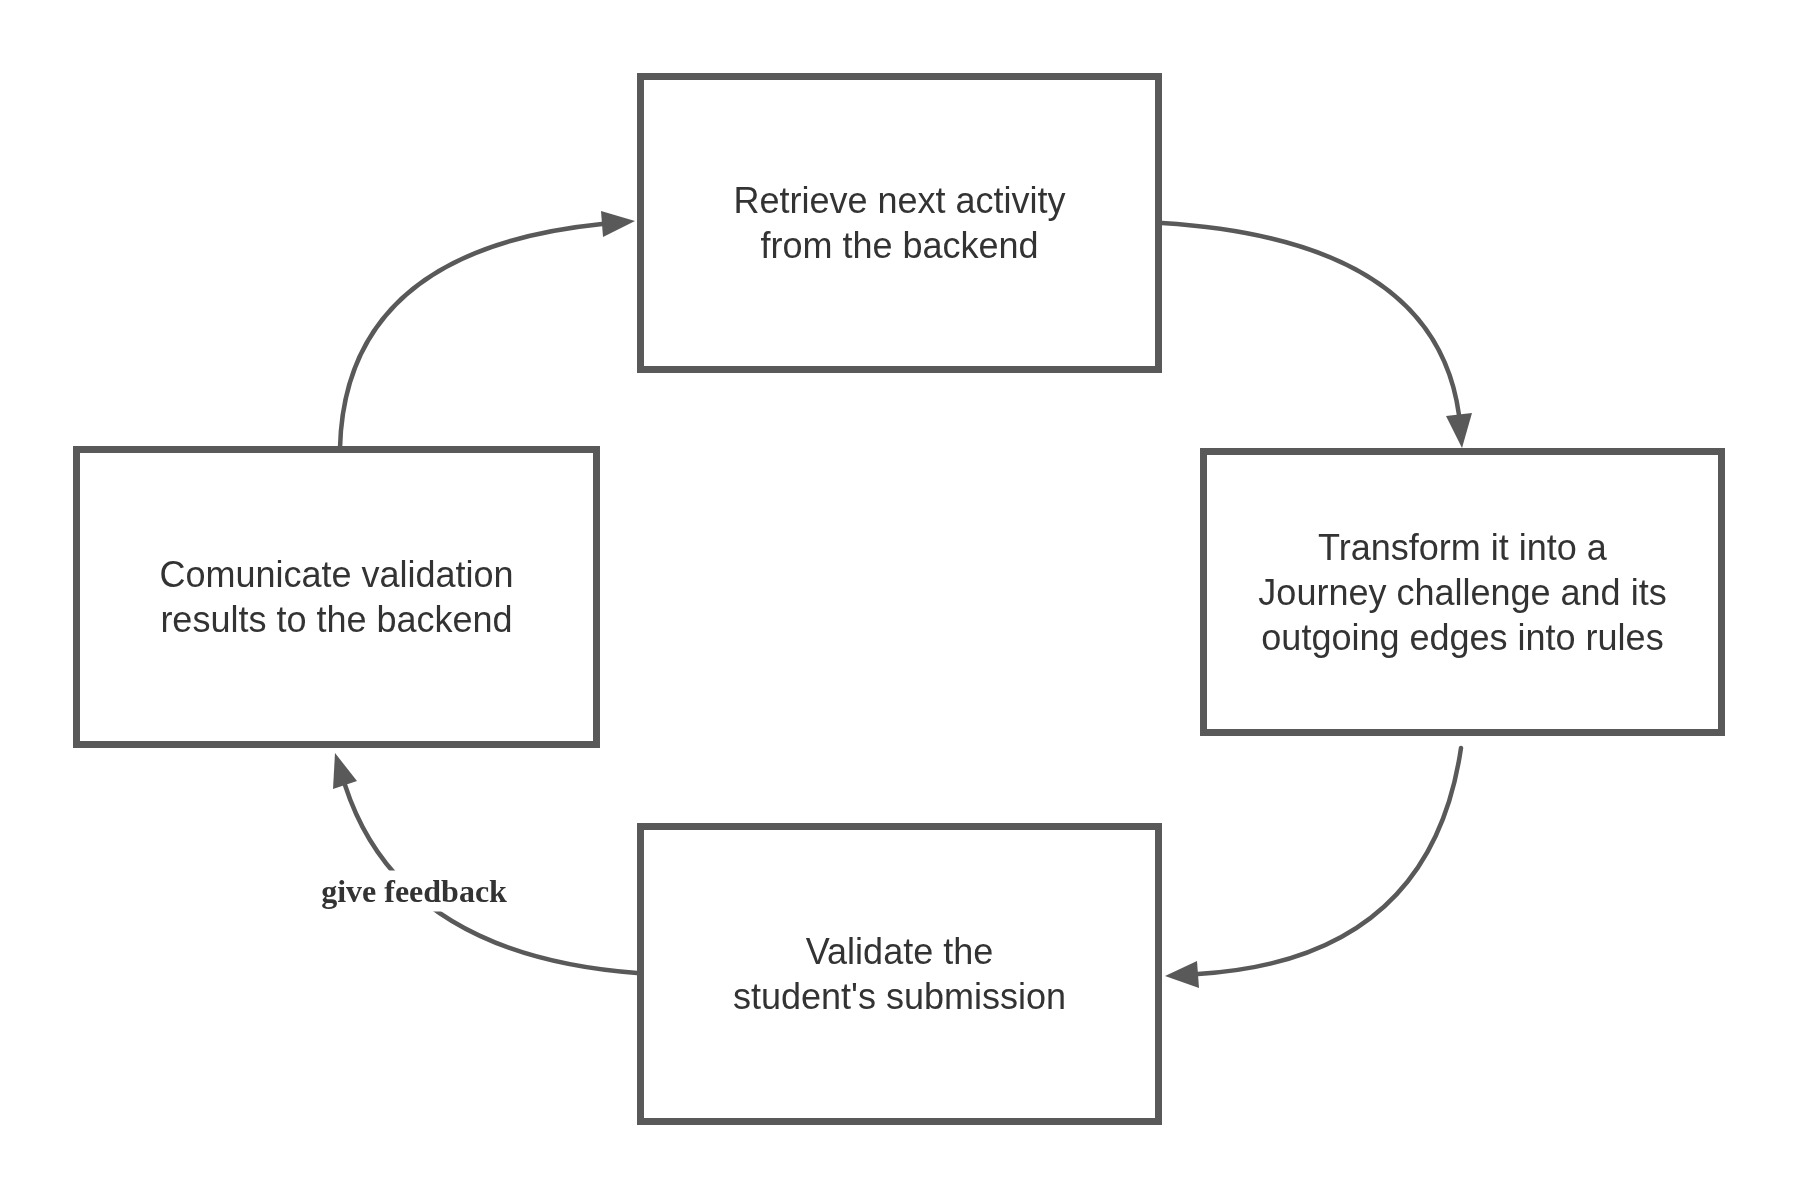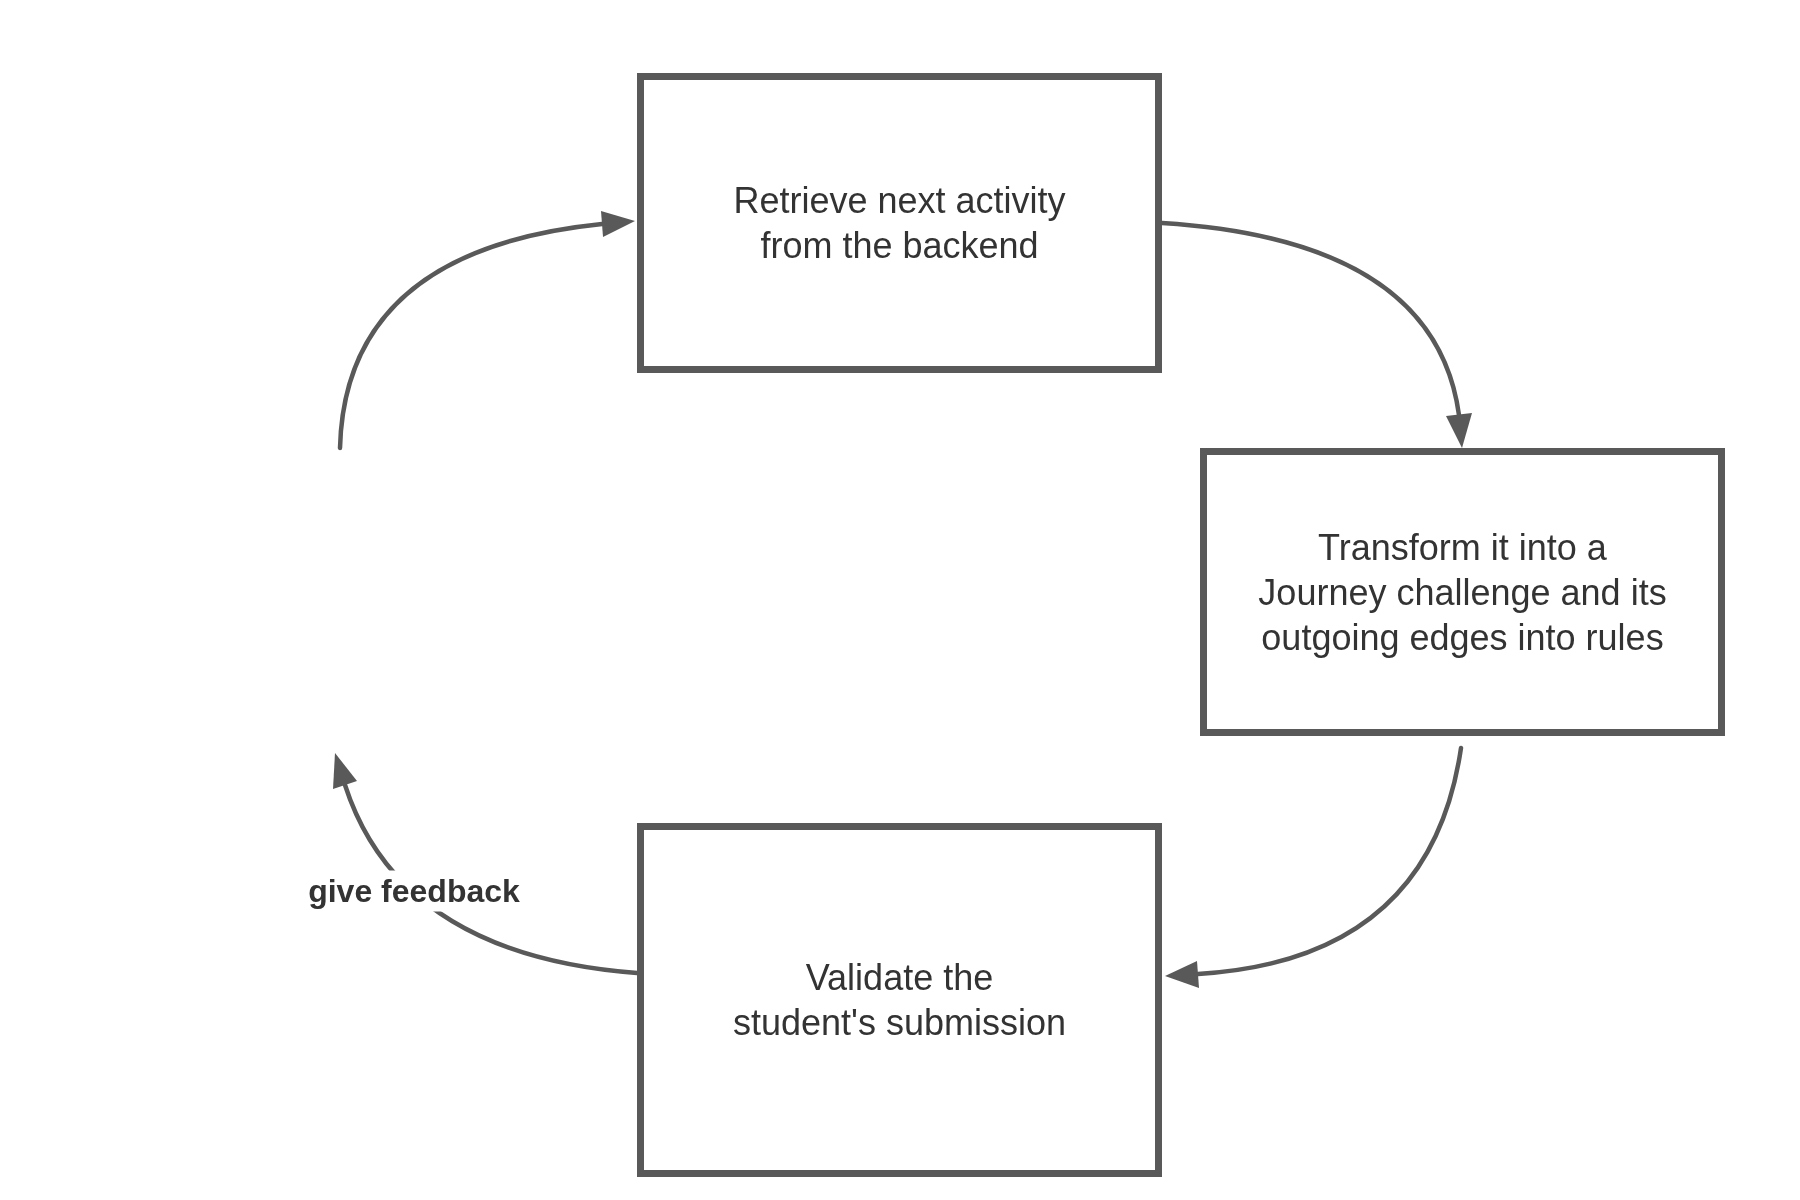--- a/index.html
+++ b/index.html
@@ -21,31 +21,32 @@
     align-items: center;
     justify-content: center;
     text-align: center;
     color: #333333;
     font-size: 36px;
     line-height: 45px;
     white-space: pre-line;
   }
   #node-retrieve    { left: 637px;  top: 73px;  width: 525px; height: 300px; }
   #node-transform   { left: 1200px; top: 448px; width: 525px; height: 288px; }
-  #node-validate    { left: 637px;  top: 823px; width: 525px; height: 354px; }
+  #node-validate    { left: 637px;  top: 823px; width: 525px; height: 302px; }
   #node-communicate { left: 73px;   top: 446px; width: 527px; height: 302px; }
   .edge-label {
     position: absolute;
     transform: translate(-50%, -50%);
     background: #ffffff;
     padding: 2px 10px;
     font-size: 32px;
     font-weight: bold;
     color: #333333;
     white-space: nowrap;
+    font-family: Liberation Serif, serif;
   }
   #label-launch   { left: 1397px; top: 893px; }
   #label-feedback { left: 414px;  top: 891px; }
 </style>
 </head>
 <body>
 
 <div class="canvas">
 
   <svg class="edges" width="1800" height="1200" viewBox="0 0 1800 1200">
@@ -72,17 +73,21 @@
     <span>Transform it into a
 Journey challenge and its
 outgoing edges into rules</span>
   </div>
 
   <div class="node" id="node-validate">
     <span>Validate the
 student's submission</span>
   </div>
 
+  <div class="node" id="node-communicate">
+    <span>Comunicate validation
+results to the backend</span>
+  </div>
 
 
   <div class="edge-label" id="label-feedback">give feedback</div>
 
 </div>
 
 </body></html>

